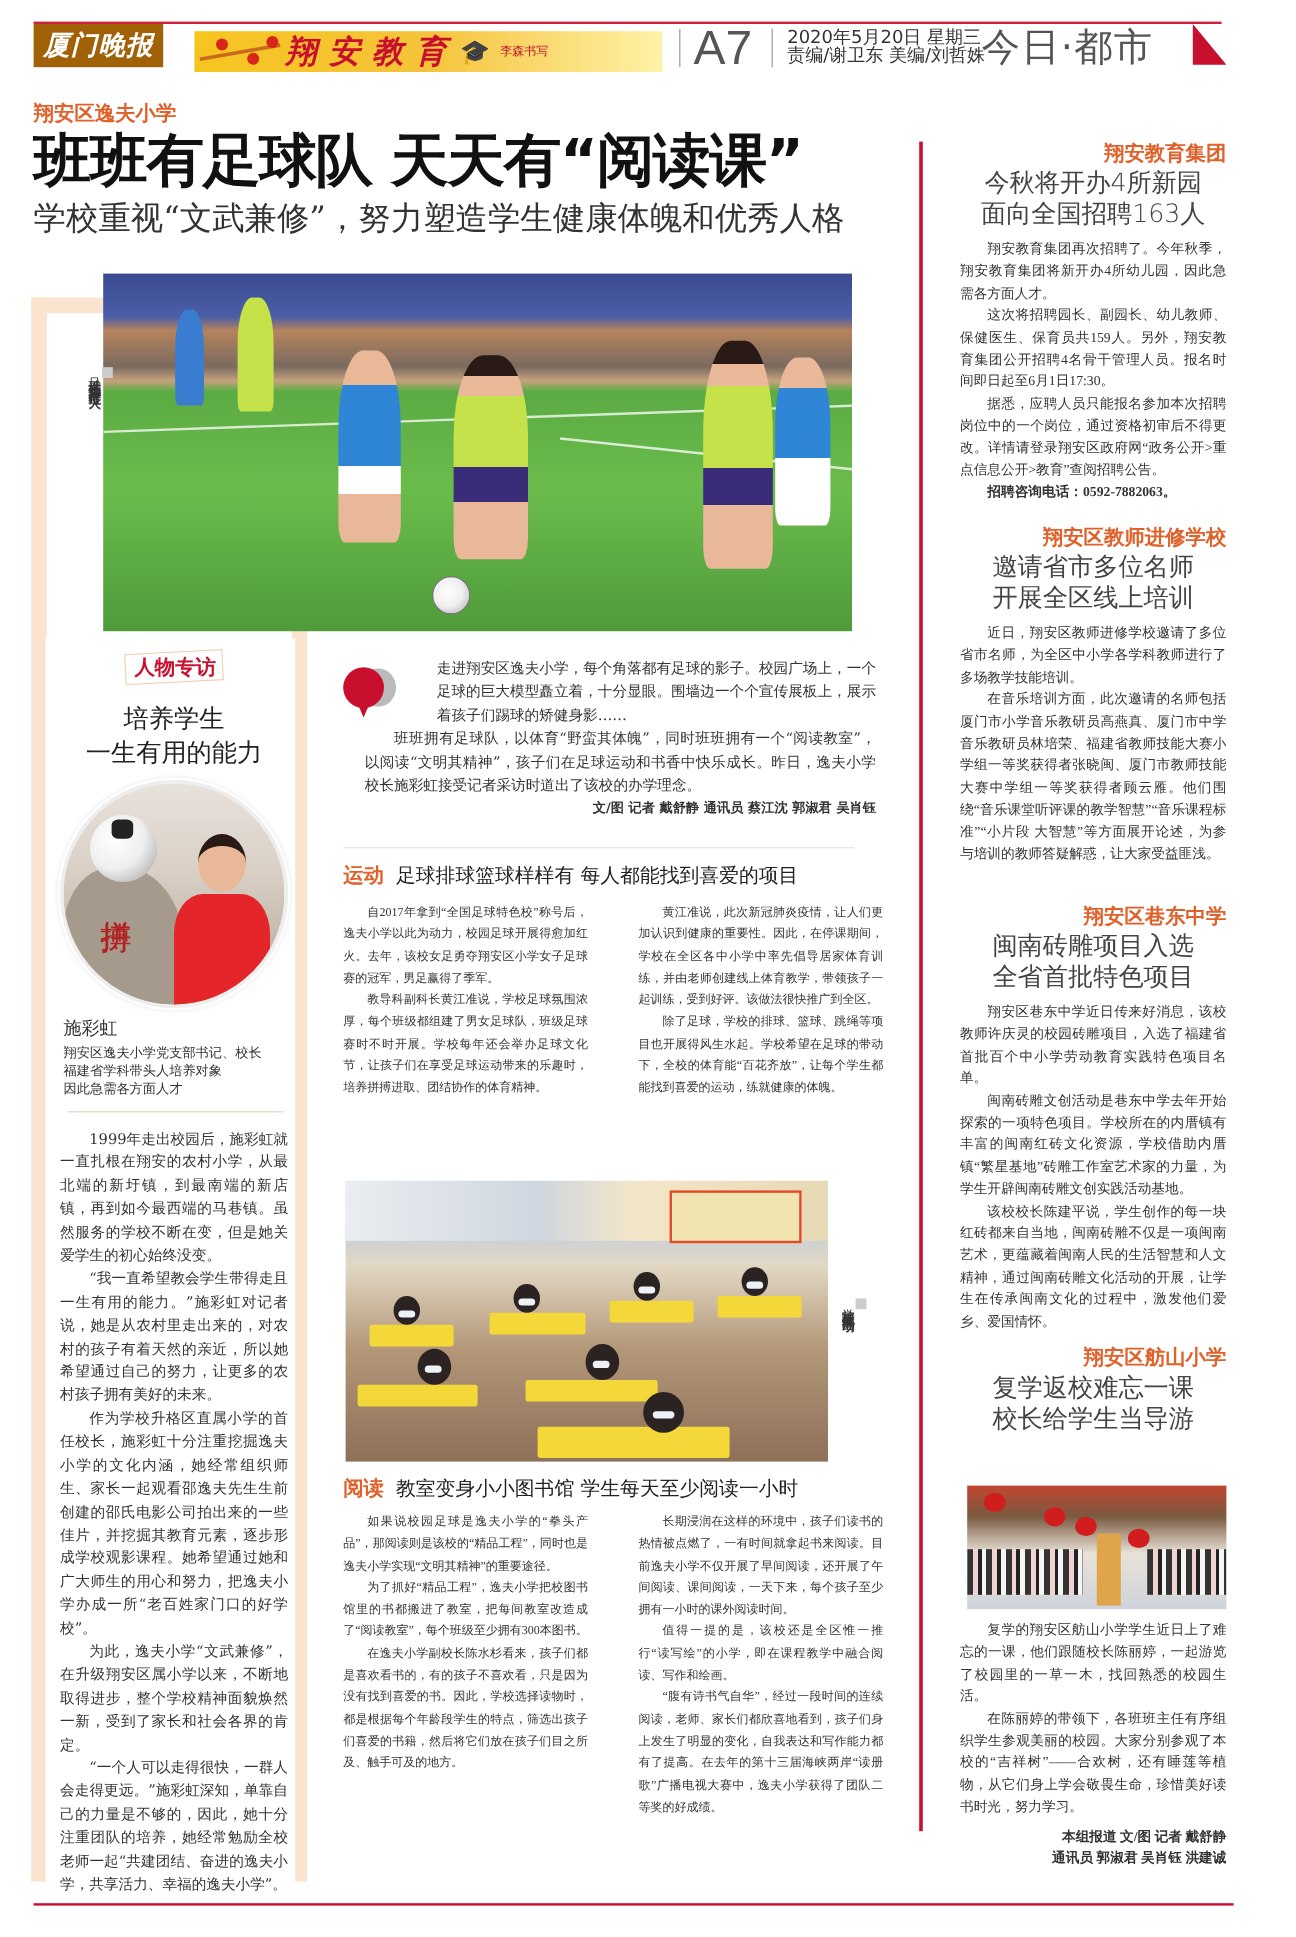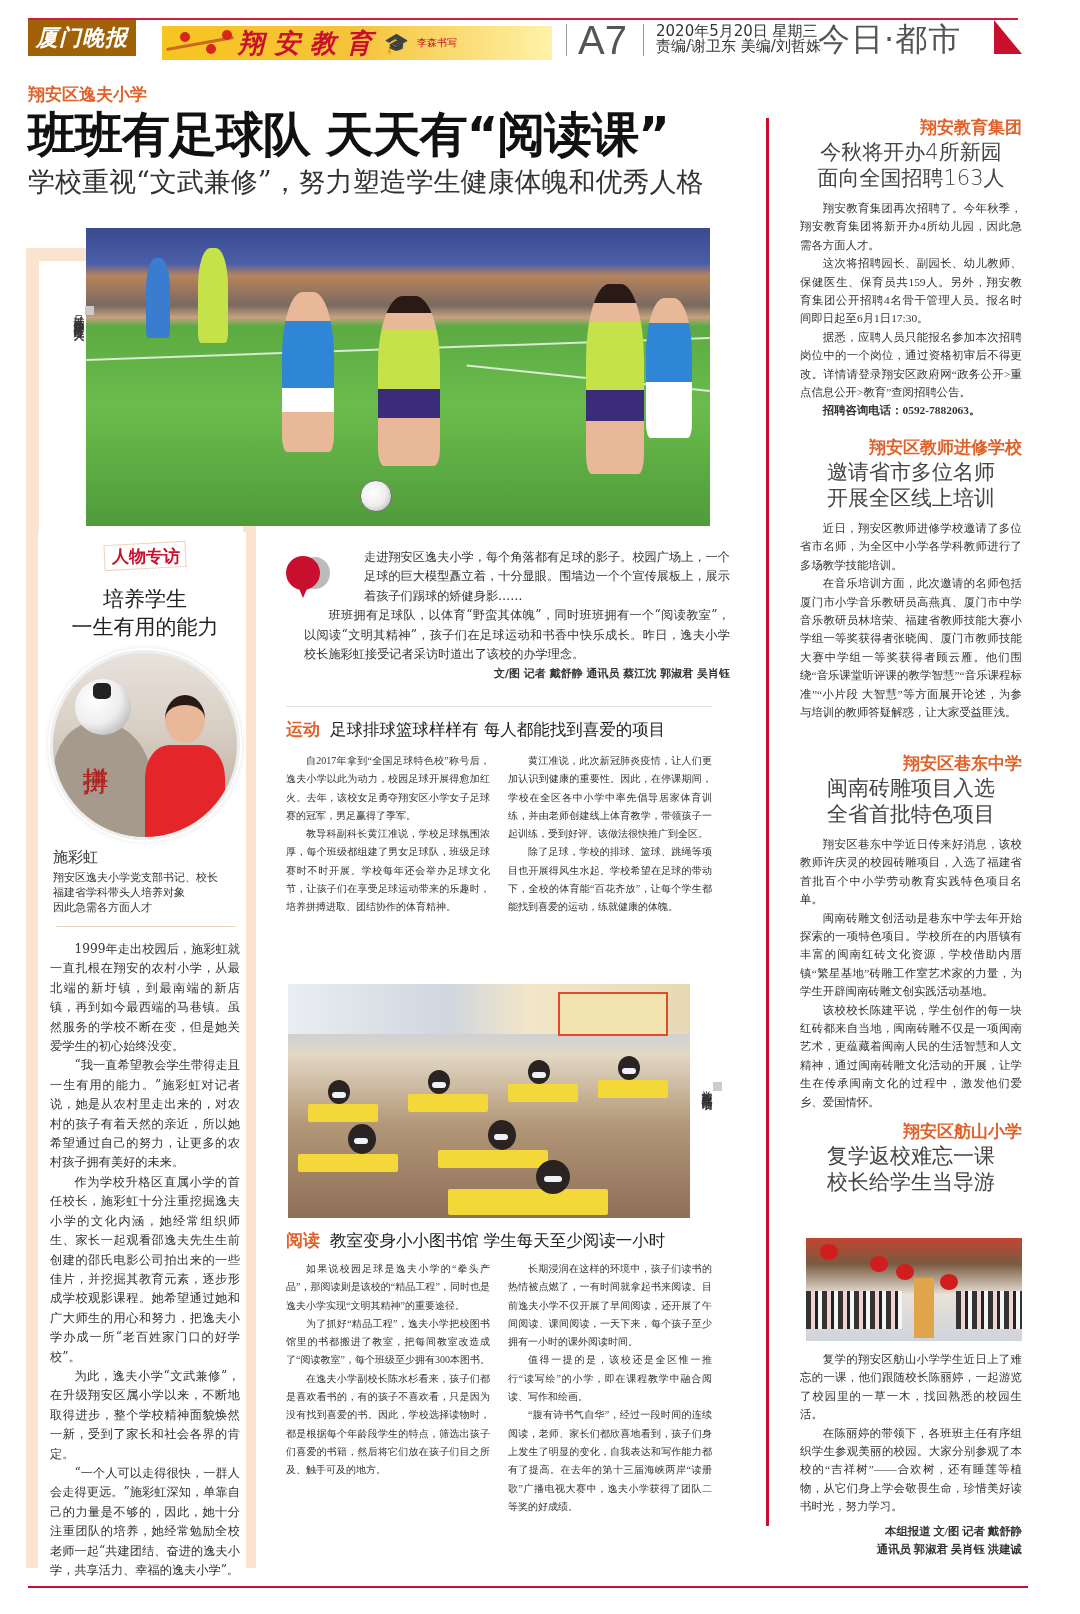--- a/index.html
+++ b/index.html
@@ -70,21 +70,21 @@
   .bubble-red::after { content:""; position:absolute; left:11px; top:28px; border-left:6px solid transparent; border-right:6px solid transparent; border-top:14px solid #c8102e; }
   .bubble-grey { position:absolute; left:300px; top:557px; width:30px; height:32px; border-radius:50%; background:#bbb; }
   .lead { position:absolute; left:276px; top:548px; width:426px;margin-left:28px; }
   .lead .first { padding-left:60px; }
   .credit { font-family:"DejaVu Sans", sans-serif; font-size:11px; font-weight:bold; color:#333; }
 
   .sec-head { position:absolute; left:286px; font-size:16.5px; color:#222; white-space:nowrap; }
   .sec-head .lab { font-weight:bold; color:#e0612a; font-size:17px; margin-right:10px; }
 
   .col-a { position:absolute; left:286px; width:204px; }
-  .col-b { position:absolute; left:508px; width:204px; }
+  .col-b { position:absolute; left:532px; width:204px; }
 
   
   .photo-class { position:absolute; left:288px; top:984px; width:402px; height:234px; overflow:hidden;
      background: linear-gradient(180deg,#d8dde4 0%,#c8ced8 18%,#e2d8c4 30%,#b39778 60%,#8d7058 100%); }
   .desk { position:absolute; height:18px; background:#f4d83a; border-radius:2px; }
   .kid { position:absolute; width:22px; height:24px; border-radius:50%; background:#2b2322; }
   .mask { position:absolute; width:14px; height:6px; background:#eef2f6; border-radius:3px; }
 
   
   .right-rule { position:absolute; left:766px; top:118px; width:3px; height:1408px; background:#c8102e; }

